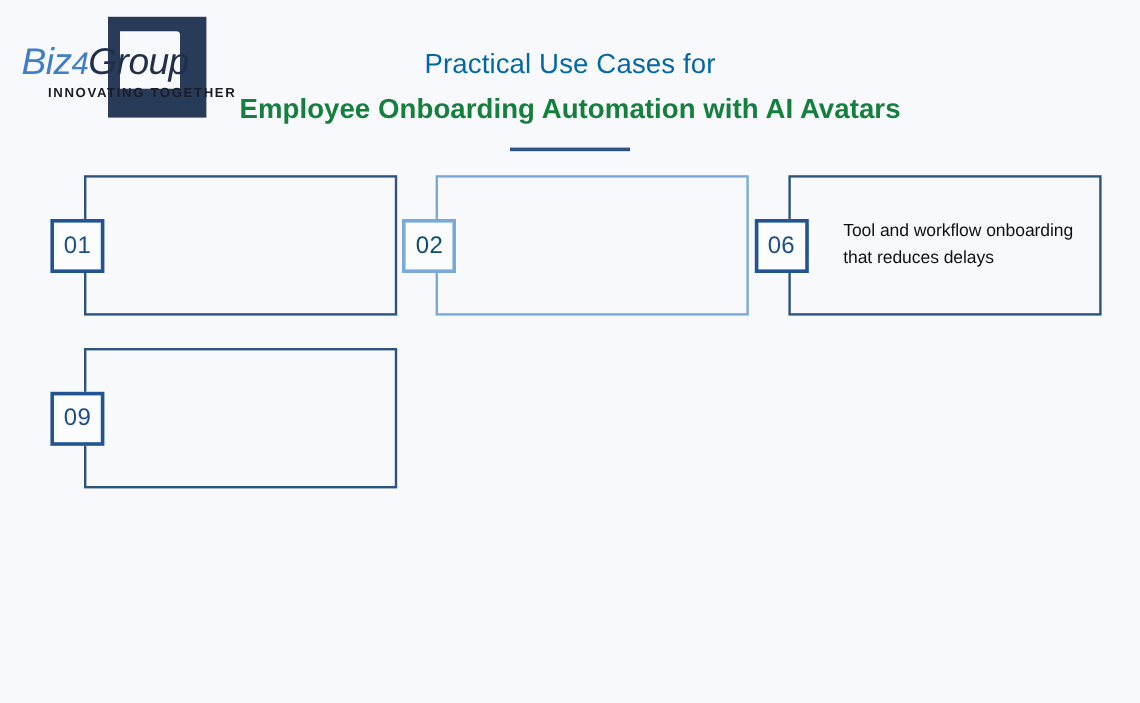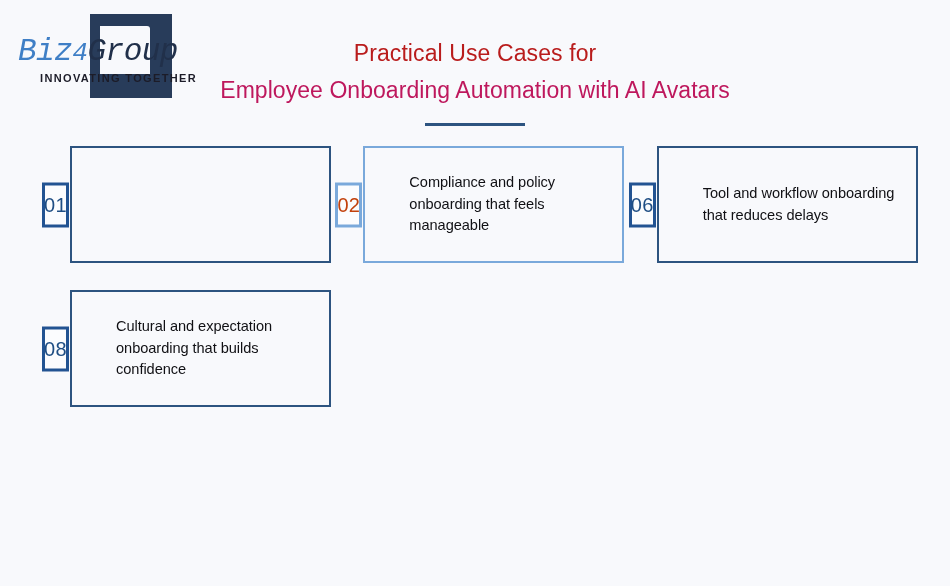--- a/index.html
+++ b/index.html
@@ -38,21 +38,21 @@
     width: 50px;
     height: 48px;
     background: #f8f9fc;
     border-top-right-radius: 3px;
   }
   .logo-wordmark {
     position: absolute;
     left: 0px;
     top: 22px;
     width: 136px;
-    font-family: Liberation Mono, monospace;
+    font-family: Liberation Sans, sans-serif;
     font-style: italic;
     font-size: 31px;
     letter-spacing: -0.5px;
     white-space: nowrap;
     line-height: 1;
   }
   .logo-biz { color: #3f7fc6; }
   .logo-4 { color: #3f7fc6; font-size: 26px; }
   .logo-group { color: #21304a; }
   .logo-tagline {
@@ -70,28 +70,28 @@
   
   .header {
     position: absolute;
     left: 0;
     top: 40px;
     width: 950px;
     text-align: center;
   }
   .title-line1 {
     font-size: 23px;
-    color: #b91c1c;
+    color: #0369a1;
     letter-spacing: 0.1px;
     line-height: 1.2;
   }
   .title-line2 {
     font-size: 23px;
-    font-weight: 400;
-    color: #be185d;
+    font-weight: 700;
+    color: #15803d;
     letter-spacing: 0.05px;
     line-height: 1.25;
     margin-top: 8px;
   }
   .title-divider {
     width: 100px;
     height: 3px;
     background: #2d5480;
     margin: 19px auto 0 auto;
   }
@@ -127,35 +127,35 @@
   }
   .card.light {
     border-color: #7aa9db;
   }
 
   .badge {
     position: absolute;
     left: -30px;
     top: 50%;
     transform: translateY(-50%);
-    width: 27px;
+    width: 45px;
     height: 45px;
     box-sizing: border-box;
     border: 3px solid #225392;
     background: #fbfcfe;
     display: flex;
     align-items: center;
     justify-content: center;
     font-size: 20px;
     color: #1f4e84;
     letter-spacing: 0.3px;
   }
   .badge.light {
     border-color: #7aa9db;
-    color: #c2410c;
+    color: #0c4a6e;
   }
 
   .card-text {
     padding: 10px 12px 10px 44px;
     font-size: 14.6px;
     line-height: 1.47;
     color: #101014;
     letter-spacing: -0.05px;
   }
 </style>
@@ -181,34 +181,32 @@
 
   <div class="grid-row">
     <div class="cell">
       <div class="card">
         <div class="badge">01</div>
       </div>
     </div>
     <div class="cell">
       <div class="card light">
         <div class="badge light">02</div>
-        <div class="card-text">Compliance and policy onboarding that feels manageable</div>
       </div>
     </div>
     <div class="cell">
       <div class="card">
         <div class="badge">06</div>
         <div class="card-text">Tool and workflow onboarding that reduces delays</div>
       </div>
     </div>
   </div>
 
   <div class="grid-row">
     <div class="cell">
       <div class="card">
-        <div class="badge">08</div>
-        <div class="card-text">Cultural and expectation onboarding that builds confidence</div>
+        <div class="badge">09</div>
       </div>
     </div>
   </div>
 
 
 </div>
 
 </body></html>

